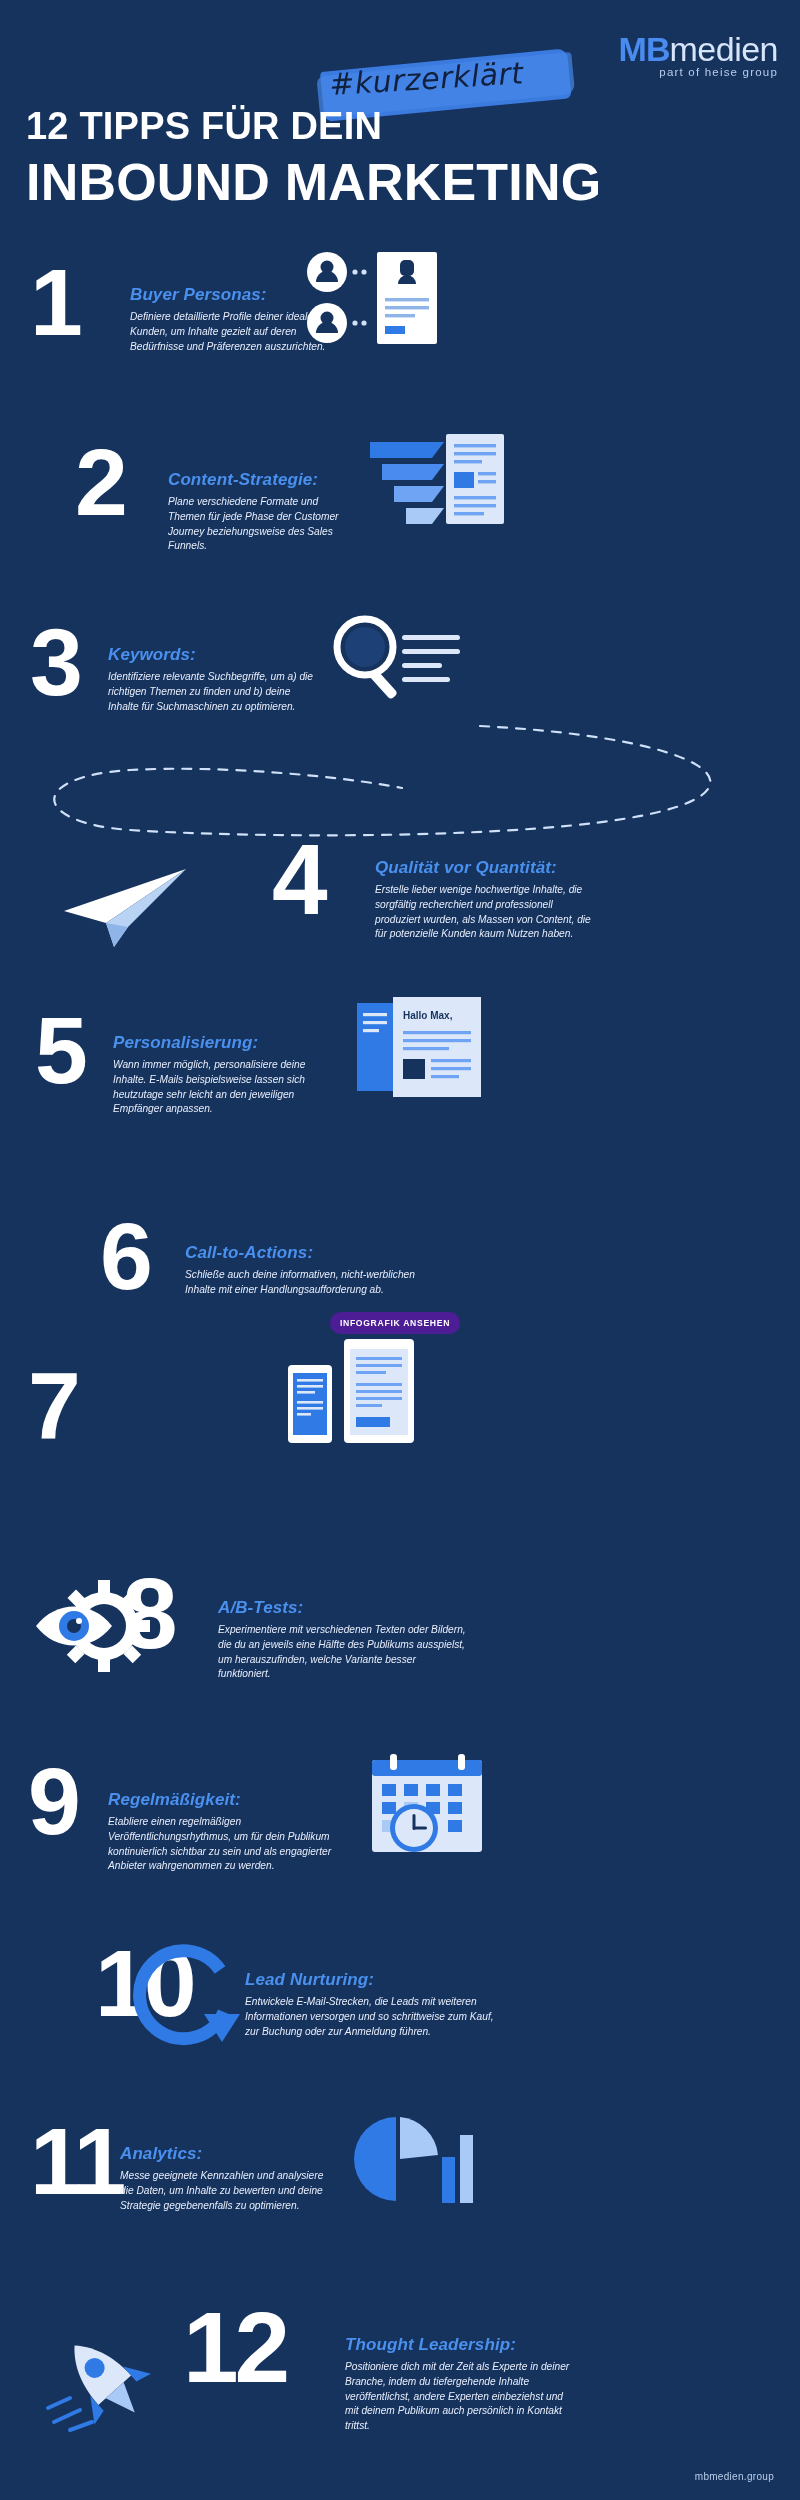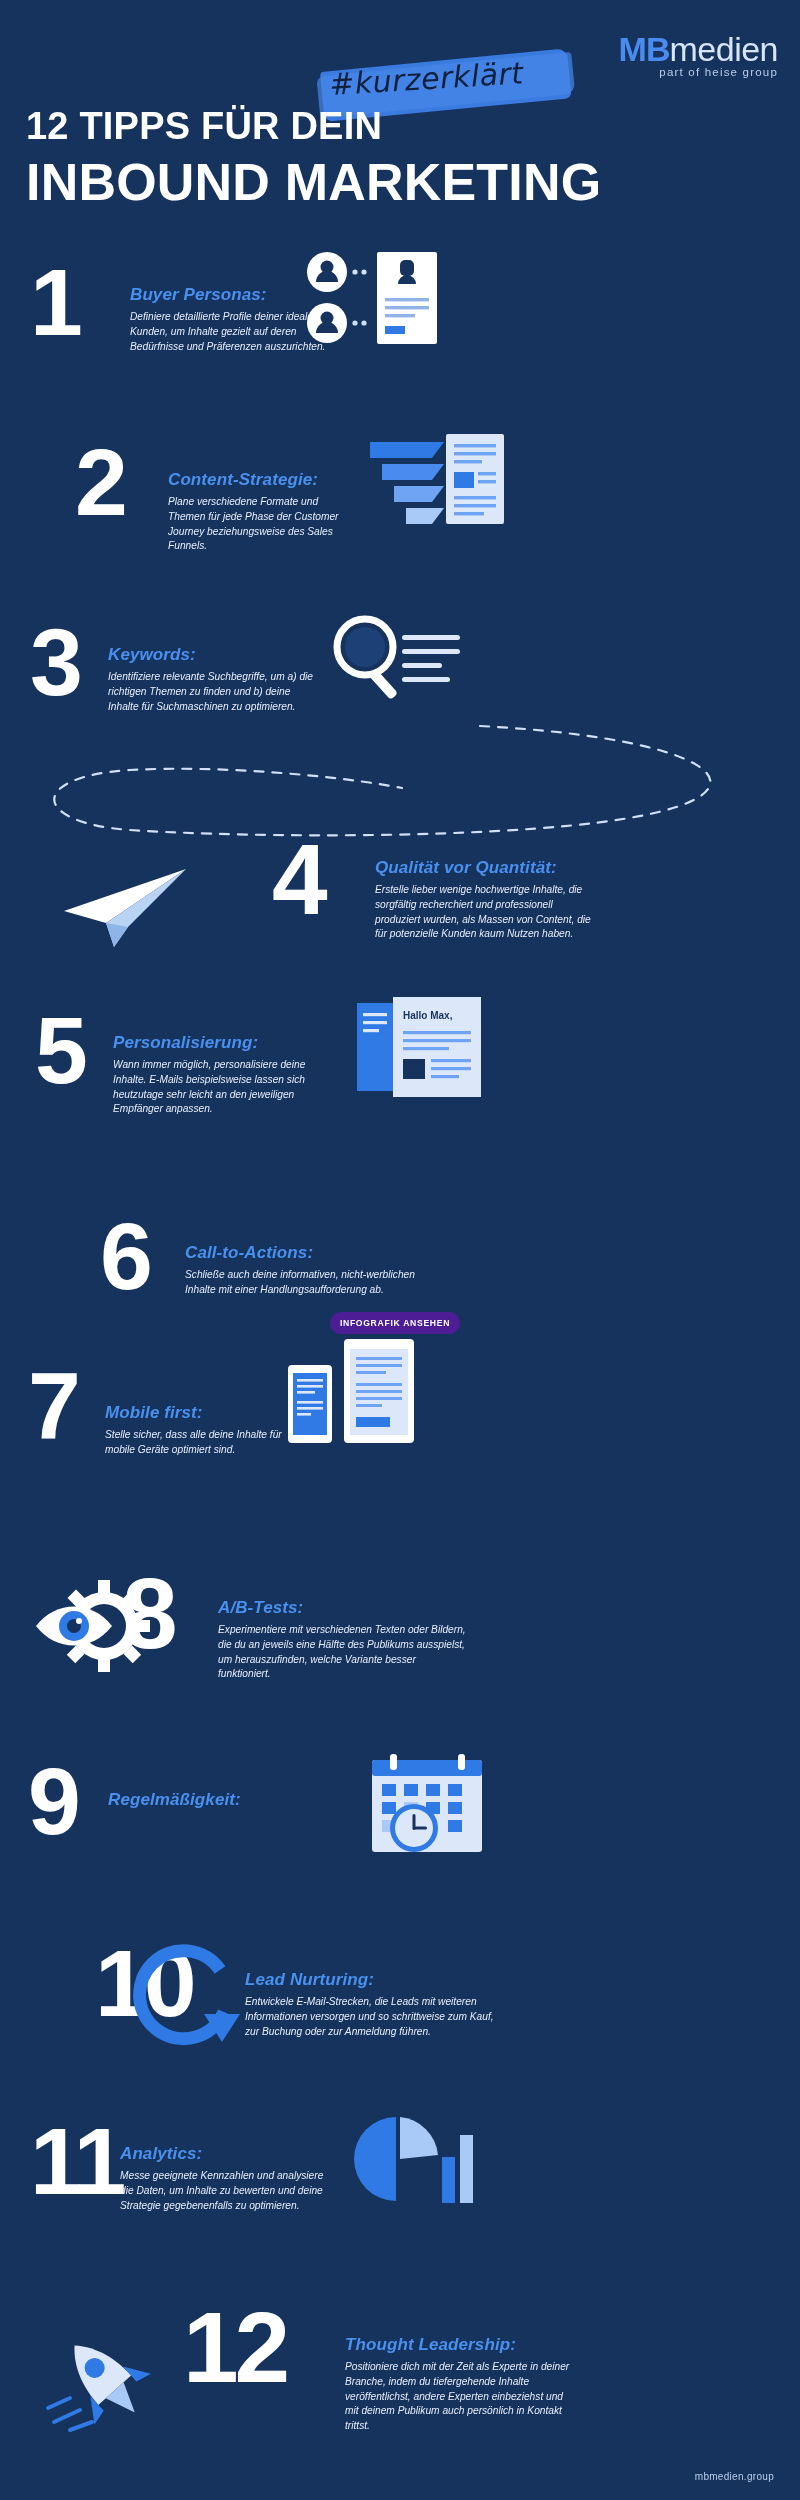--- a/index.html
+++ b/index.html
@@ -297,24 +297,20 @@
     <div class="tip-num" style="left:100px;top:4px;font-size:95px;">6</div>
     <div class="tip-body" style="left:185px;top:28px;width:230px;">
       <div class="tip-title">Call-to-Actions:</div>
       <div class="tip-desc">Schließe auch deine informativen, nicht-werblichen Inhalte mit einer Handlungsaufforderung ab.</div>
     </div>
   </div>
   <div class="cta">INFOGRAFIK ANSEHEN</div>
 
   <div class="tip" style="left:0;top:1355px;width:800px;height:140px;">
     <div class="tip-num" style="left:28px;top:14px;font-size:95px;">7</div>
-    <div class="tip-body" style="left:105px;top:48px;width:180px;">
-      <div class="tip-title">Mobile first:</div>
-      <div class="tip-desc">Stelle sicher, dass alle deine Inhalte für mobile Geräte optimiert sind.</div>
-    </div>
     <div class="art" style="left:288px;top:-22px;">
       <svg width="140" height="120" viewBox="0 0 140 120">
         <rect x="0" y="32" width="44" height="78" rx="4" fill="#ffffff"></rect>
         <rect x="5" y="40" width="34" height="62" fill="#2f7ae5"></rect>
         <rect x="9" y="46" width="26" height="2.6" fill="#dce8f9"></rect>
         <rect x="9" y="52" width="26" height="2.6" fill="#dce8f9"></rect>
         <rect x="9" y="58" width="18" height="2.6" fill="#dce8f9"></rect>
         <rect x="9" y="68" width="26" height="2.6" fill="#dce8f9"></rect>
         <rect x="9" y="74" width="26" height="2.6" fill="#dce8f9"></rect>
         <rect x="9" y="80" width="14" height="2.6" fill="#dce8f9"></rect>
@@ -357,20 +353,21 @@
         <circle cx="44" cy="46" r="7" fill="#16335e"></circle>
         <circle cx="49" cy="41" r="3" fill="#ffffff"></circle>
       </svg>
     </div>
   </div>
 
   <div class="tip" style="left:0;top:1760px;width:800px;height:150px;">
     <div class="tip-num" style="left:28px;top:4px;font-size:95px;">9</div>
     <div class="tip-body" style="left:108px;top:30px;width:240px;">
       <div class="tip-title">Regelmäßigkeit:</div>
+      <div class="tip-desc">Etabliere einen regelmäßigen Veröffentlichungsrhythmus, um für dein Publikum kontinuierlich sichtbar zu sein und als engagierter Anbieter wahrgenommen zu werden.</div>
     </div>
     <div class="art" style="left:368px;top:-10px;">
       <svg width="130" height="120" viewBox="0 0 130 120">
         <rect x="4" y="10" width="110" height="92" rx="3" fill="#dce8f9"></rect>
         <rect x="4" y="10" width="110" height="16" rx="3" fill="#2f7ae5"></rect>
         <rect x="22" y="4" width="7" height="16" rx="3" fill="#ffffff"></rect>
         <rect x="90" y="4" width="7" height="16" rx="3" fill="#ffffff"></rect>
         <g fill="#2f7ae5">
           <rect x="14" y="34" width="14" height="12"></rect>
           <rect x="36" y="34" width="14" height="12"></rect>

